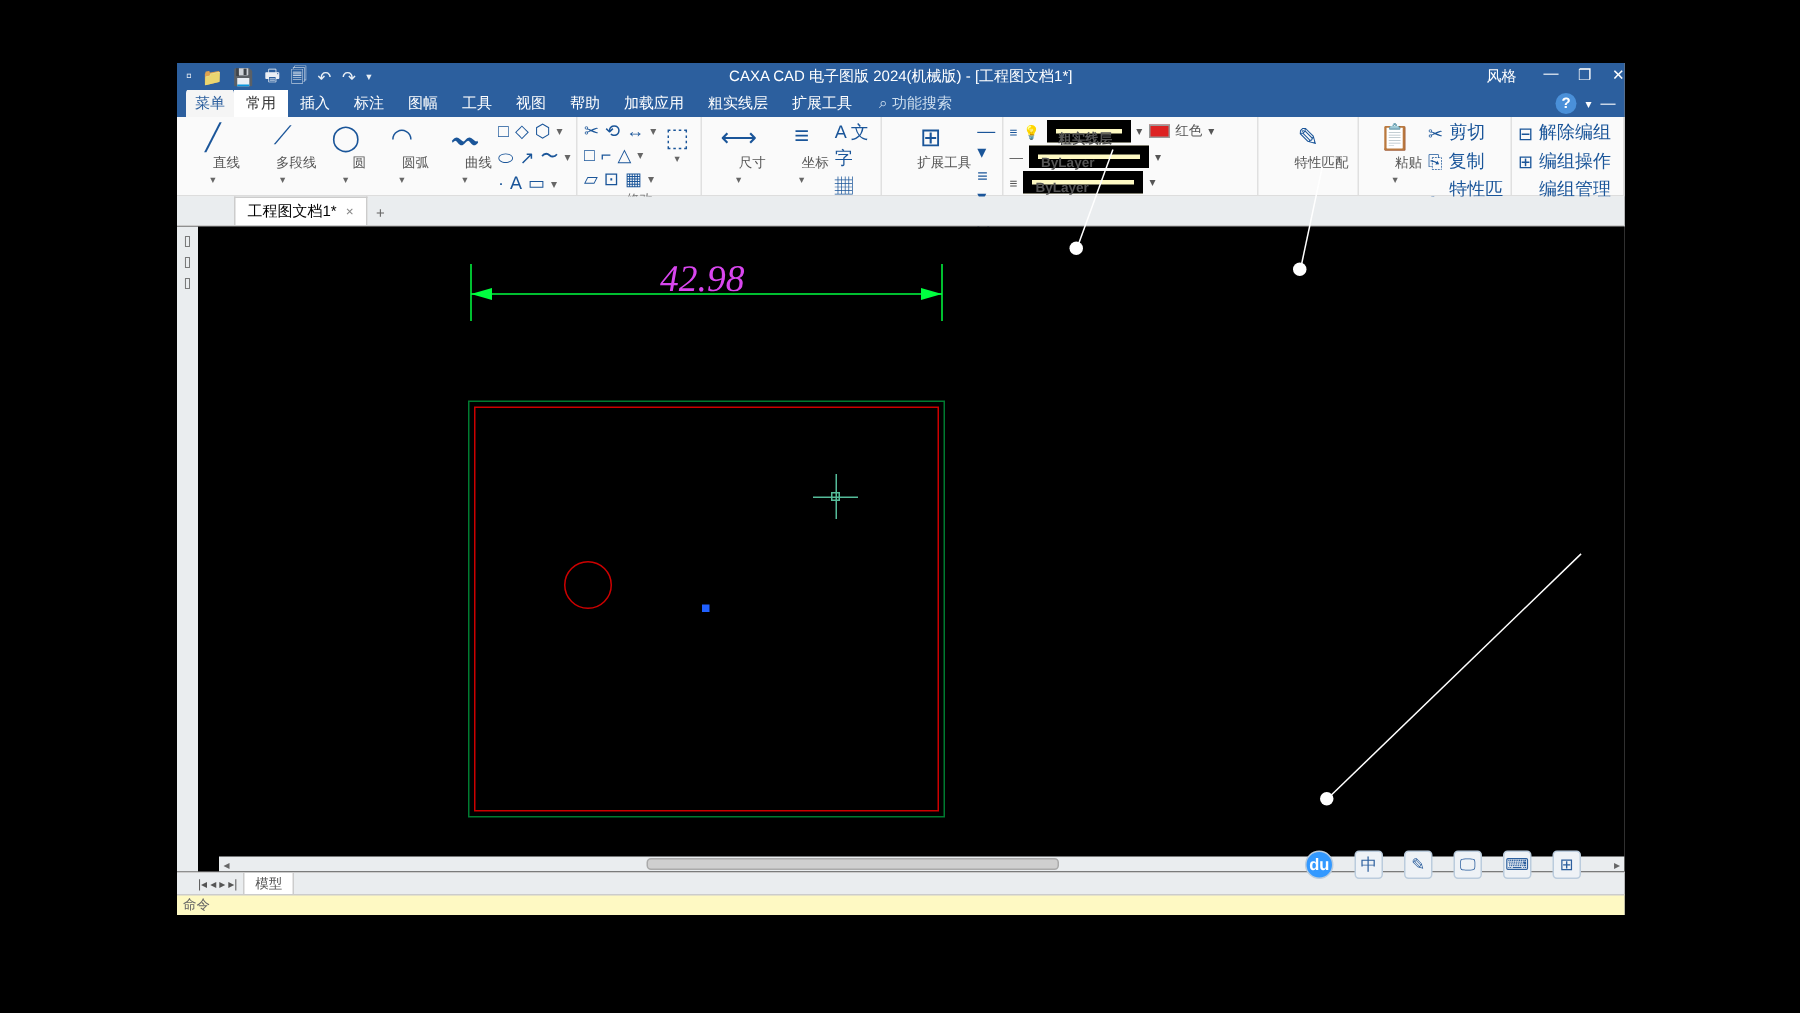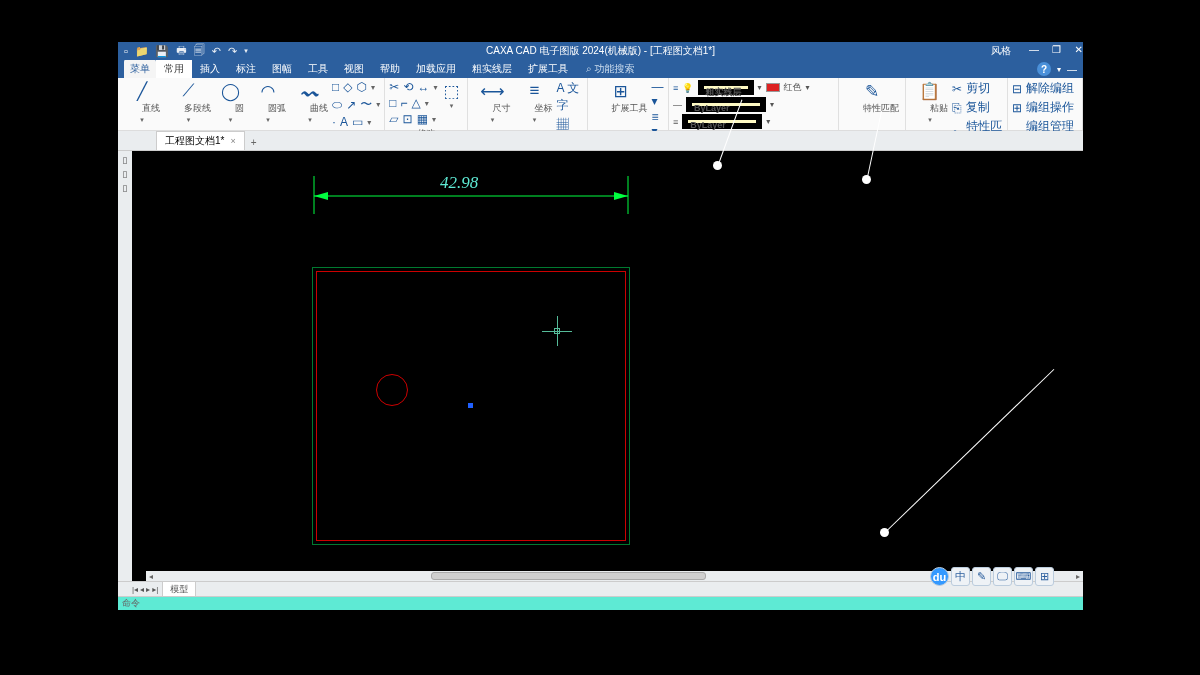--- a/index.html
+++ b/index.html
@@ -113,47 +113,47 @@
   color: #555;
 }
 .left-tools span { cursor: pointer; }
 .canvas { flex: 1; background: #000; position: relative; }
 
 
 .outer-rect { position: absolute; border: 1px solid #007a30; left: 180px; top: 116px; width: 318px; height: 278px; }
 .inner-rect { position: absolute; border: 1px solid #c00; left: 184px; top: 120px; width: 310px; height: 270px; }
 .red-circle { position: absolute; border: 1px solid #c00; border-radius: 50%; left: 244px; top: 223px; width: 32px; height: 32px; }
 .blue-dot { position: absolute; left: 336px; top: 252px; width: 5px; height: 5px; background: #2060ff; }
-.dim-val { color: #5eead4; font-size: 17px; font-family: "Times New Roman", serif; font-style: italic; position: absolute; }
+.dim-val { color: #d946ef; font-size: 25px; font-family: "Times New Roman", serif; font-style: italic; position: absolute; }
 
 .scrollbar-h { position: absolute; bottom: 0; left: 14px; right: 0; height: 10px; background: #eaedef; display: flex; align-items: center; }
 .scrollbar-h .arr { width: 10px; text-align: center; color: #666; font-size: 8px; cursor: pointer; }
 .scrollbar-h .track { flex: 1; height: 10px; position: relative; }
 .scrollbar-h .thumb { position: absolute; left: 30%; width: 30%; height: 8px; top: 1px; background: #cfcfcf; border: 1px solid #aaa; border-radius: 3px; }
 
 .model-tab-bar { height: 15px; background: #eaedef; display: flex; align-items: center; padding-left: 14px; font-size: 9px; color: #555; border-top: 1px solid #ccc; }
 .model-tab-bar .tab-ctrl { display: flex; gap: 2px; margin-right: 4px; }
 .model-tab-bar .tab-ctrl span { cursor: pointer; font-size: 8px; }
 .model-tab-bar .mtab { background: #fff; padding: 1px 7px; border: 1px solid #ccc; cursor: pointer; }
 
-.cmd-bar { height: 14px; background: #5eead4; border-top: 1px solid #ccc; display: flex; align-items: center; font-size: 9px; color: #666; padding-left: 4px; }
+.cmd-bar { height: 14px; background: #fef9c3; border-top: 1px solid #ccc; display: flex; align-items: center; font-size: 9px; color: #666; padding-left: 4px; }
 .cmd-bar .prompt { margin-right: 4px; }
 
 .status-bar { height: 15px; background: #eaedef; border-top: 1px solid #ccc; display: flex; align-items: center; font-size: 9px; color: #555; }
 .status-bar .sp { flex: 1; }
 .status-bar .cell { padding: 0 8px; border-left: 1px solid #ccc; height: 100%; display: flex; align-items: center; cursor: pointer; }
 .status-bar .cell.active { background: #d0d8e0; }
 
 
 .float-toolbar {
   position: absolute;
   right: 146px;
   top: 567px;
   display: flex;
-  gap: 2px;
+  gap: 14px;
   align-items: center;
 }
 .float-toolbar .fb {
   width: 19px; height: 19px;
   background: #eef2f6;
   border: 1px solid #bcd;
   border-radius: 3px;
   display: flex; align-items: center; justify-content: center;
   font-size: 11px; color: #2c5f9e;
   cursor: pointer;

